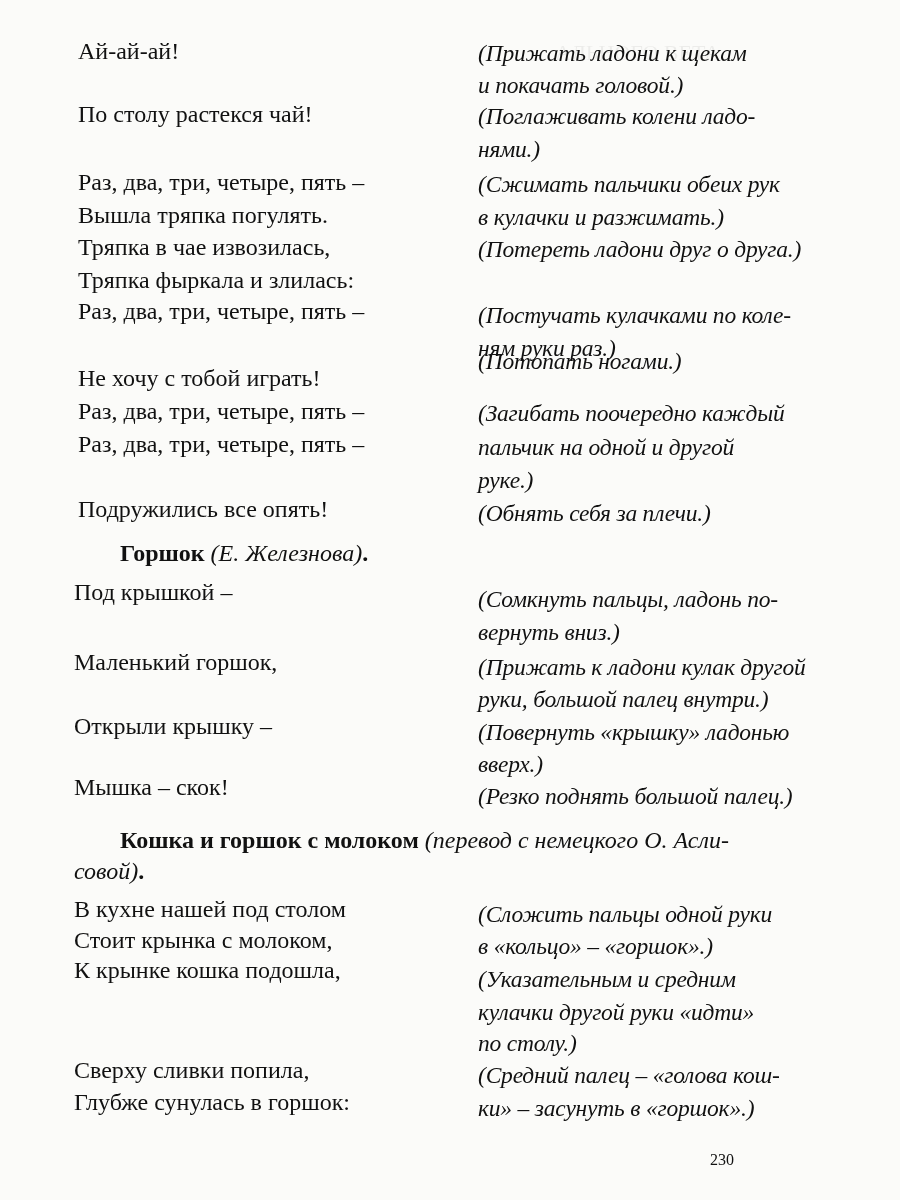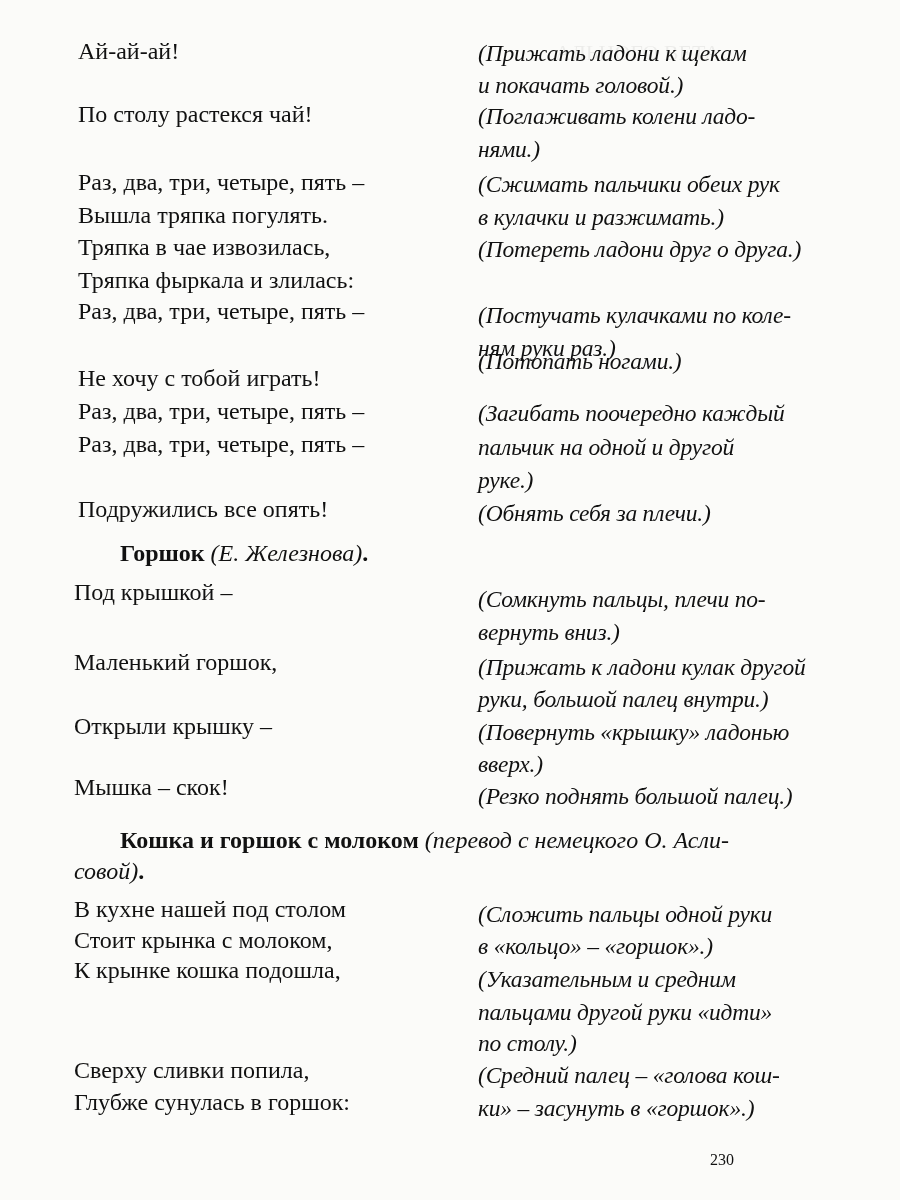--- a/index.html
+++ b/index.html
@@ -58,21 +58,21 @@
 
   <div class="line left" style="top:494px;">Подружились все опять!</div>
   <div class="line right" style="top:498px;">(Обнять себя за плечи.)</div>
 
   <div class="heading" style="left:120px; top:538px;">
     <b>Горшок</b>
     <i>(Е. Железнова)</i><b>.</b>
   </div>
 
   <div class="line left2" style="top:577px;">Под крышкой –</div>
-  <div class="line right" style="top:584px;">(Сомкнуть пальцы, плечи по-</div>
+  <div class="line right" style="top:584px;">(Сомкнуть пальцы, ладонь по-</div>
   <div class="line right" style="top:617px;">вернуть вниз.)</div>
 
   <div class="line left2" style="top:647px;">Маленький горшок,</div>
   <div class="line right" style="top:652px;">(Прижать к ладони кулак другой</div>
   <div class="line right" style="top:684px;">руки, большой палец внутри.)</div>
 
   <div class="line left2" style="top:711px;">Открыли крышку –</div>
   <div class="line right" style="top:717px;">(Повернуть «крышку» ладонью</div>
   <div class="line right" style="top:749px;">вверх.)</div>
 
@@ -86,21 +86,21 @@
   <div class="heading" style="left:74px; top:856px;">
     <i>совой)</i><b>.</b>
   </div>
 
   <div class="line left2" style="top:894px;">В кухне нашей под столом</div>
   <div class="line left2" style="top:925px;">Стоит крынка с молоком,</div>
   <div class="line right" style="top:899px;">(Сложить пальцы одной руки</div>
   <div class="line right" style="top:931px;">в «кольцо» – «горшок».)</div>
   <div class="line left2" style="top:955px;">К крынке кошка подошла,</div>
   <div class="line right" style="top:964px;">(Указательным и средним</div>
-  <div class="line right" style="top:997px;">пальцами другой руки «идти»</div>
+  <div class="line right" style="top:997px;">кулачки другой руки «идти»</div>
   <div class="line right" style="top:1028px;">по столу.)</div>
 
   <div class="line left2" style="top:1055px;">Сверху сливки попила,</div>
   <div class="line right" style="top:1060px;">(Средний палец – «голова кош-</div>
   <div class="line left2" style="top:1087px;">Глубже сунулась в горшок:</div>
   <div class="line right" style="top:1093px;">ки» – засунуть в «горшок».)</div>
 
   <div class="pagenum">230</div>
 </div>
 

